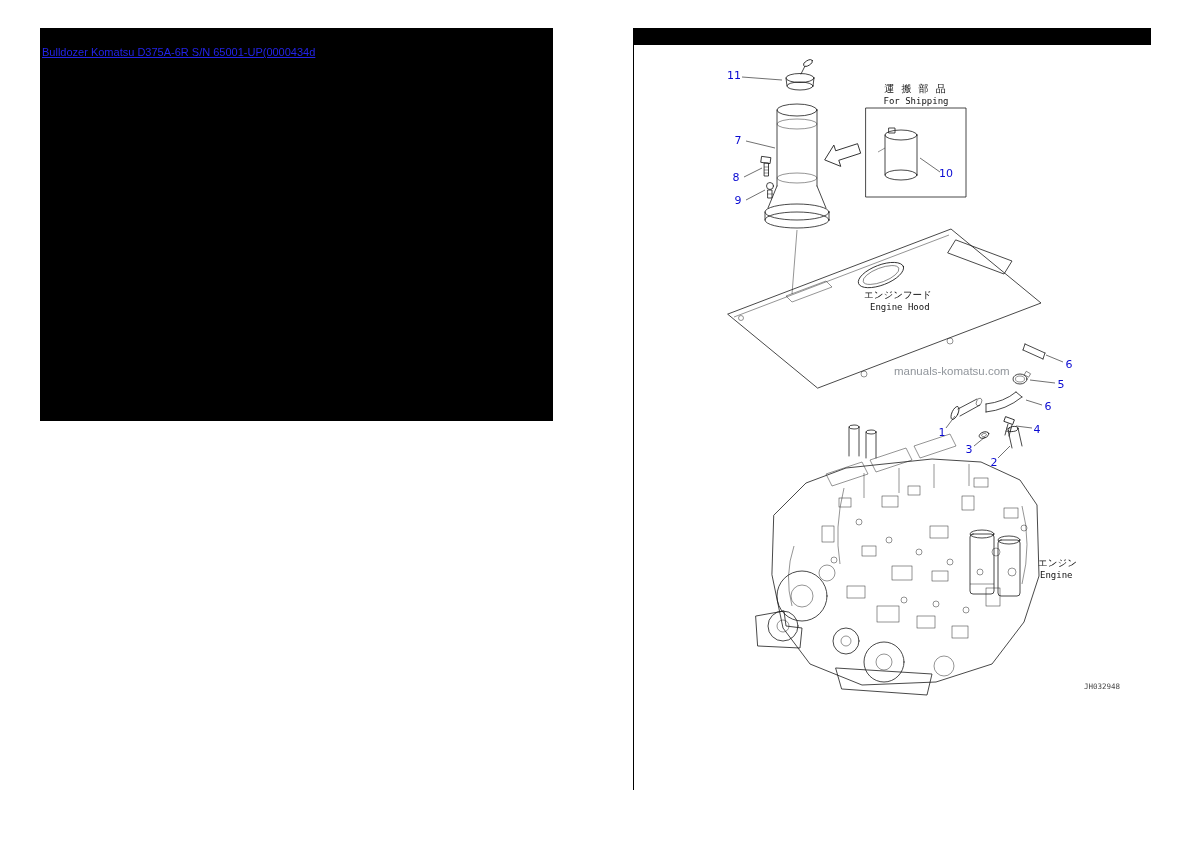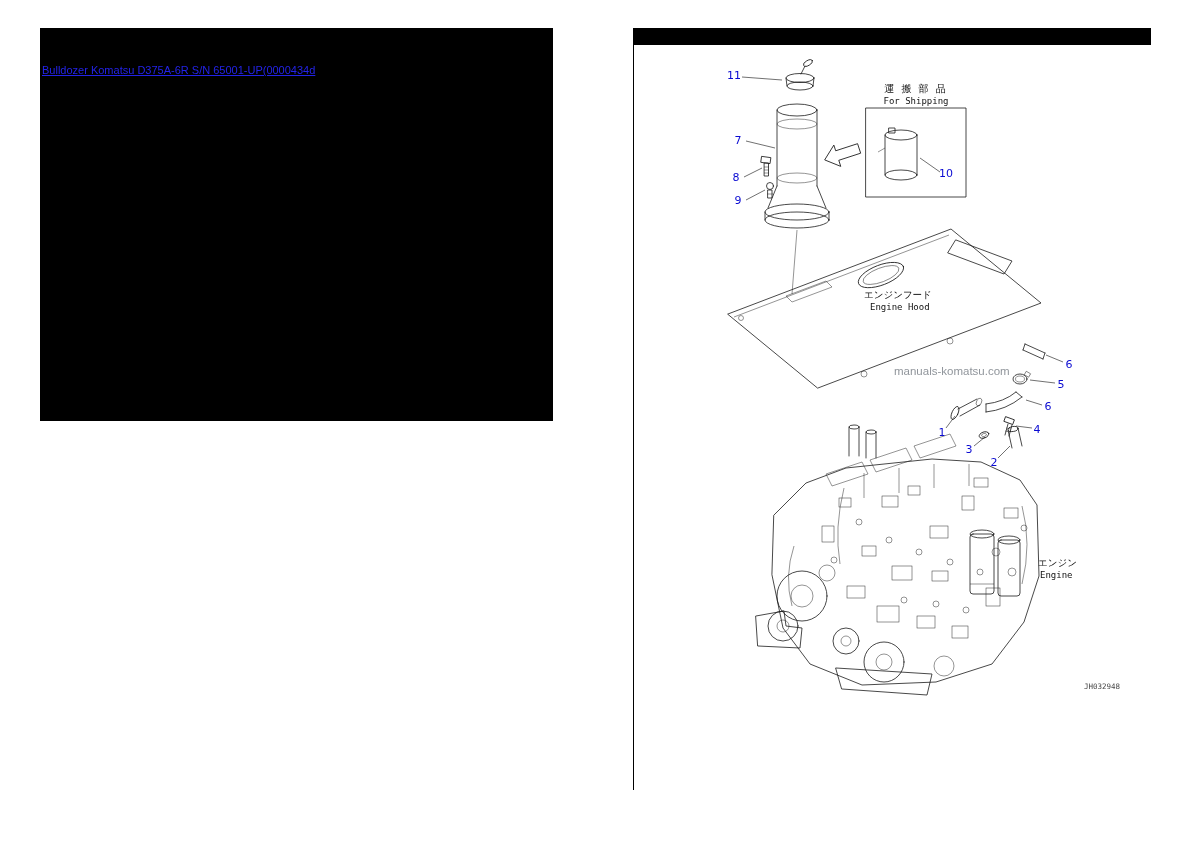--- a/index.html
+++ b/index.html
@@ -6,21 +6,21 @@
   body {
     width:1190px; height:842px; position:relative;
     background:#ffffff; overflow:hidden;
     font-family:"DejaVu Sans", sans-serif;
   }
   .left-panel {
     position:absolute; left:40px; top:28px; width:513px; height:393px;
     background:#000000;
   }
   .title-link {
-    display:inline-block; margin:36px 0 0 2px;
+    display:inline-block; margin:18px 0 0 2px;
     color:#2323e8; font-size:11px; line-height:13px;
     text-decoration:underline; font-family:"Liberation Sans", sans-serif;
     cursor:pointer; white-space:nowrap;
   }
   .right-panel {
     position:absolute; left:633px; top:28px; width:517px; height:762px;
     background:#ffffff; border-left:1px solid #000;
   }
   .panel-header {
     position:absolute; left:0; top:0; width:517px; height:17px; background:#000000;

